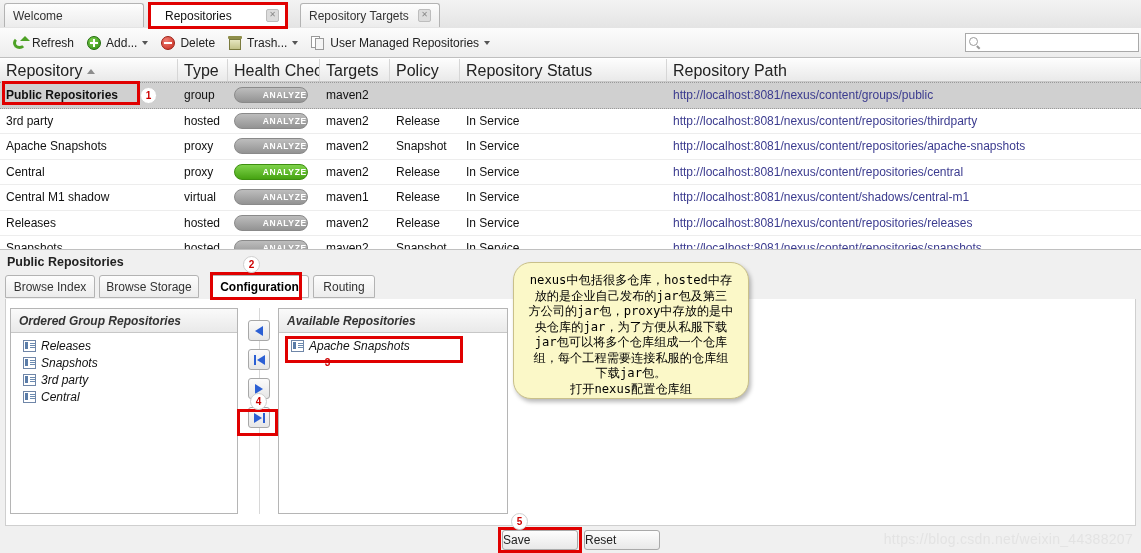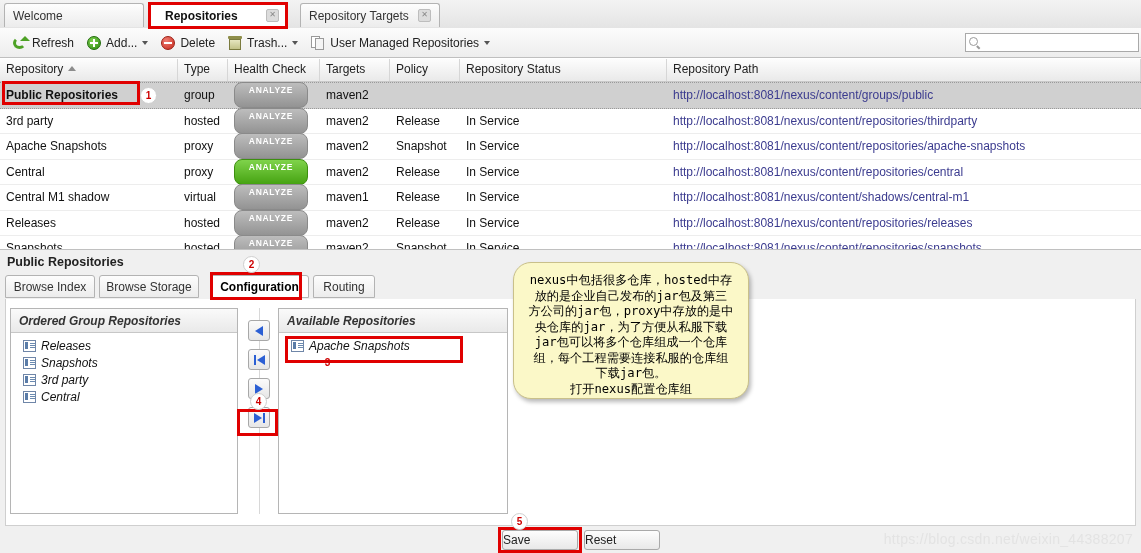--- a/index.html
+++ b/index.html
@@ -28,21 +28,21 @@
     border-bottom: none;
     border-radius: 3px 3px 0 0;
     box-sizing: border-box;
     display: flex; align-items: center;
     padding: 0 8px;
     color: #333; font-size: 12px;
     white-space: nowrap;
   }
   .tab.active {
     background: #fff;
-    font-weight: bold;
+    font-weight: normal;
     color: #111;
     padding-left: 16px;
   }
   #tab-welcome { left: 4px; width: 140px; }
   #tab-repositories { left: 148px; width: 140px; }
   #tab-repository-targets { left: 300px; width: 140px; }
   .tab-close {
     margin-left: auto;
     width: 11px; height: 11px;
     background: #dcdcdc;
@@ -97,21 +97,21 @@
   .grid {
     position: absolute; left: 0; top: 59px; width: 1141px; height: 190px;
     background: #fff;
     overflow: hidden;
     border-bottom: 1px solid #c0c0c0;
   }
   .grid-head {
     display: flex; height: 22px;
     background: linear-gradient(#fdfdfd, #e9e9e9);
     border-bottom: 1px solid #c9c9c9;
-    font-size: 12px; color: #222;
+    font-size: 16px; color: #222;
   }
   .grid-head .cell {
     border-right: 1px solid #d6d6d6;
     padding: 3px 0 0 6px;
     box-sizing: border-box;
     white-space: nowrap; overflow: hidden;
     position: relative;
   }
   .sort-arrow {
     display: inline-block; margin-left: 5px;
@@ -139,23 +139,23 @@
   .c-repo  { width: 178px; }
   .c-type  { width: 50px; }
   .c-hc    { width: 92px; }
   .c-fmt   { width: 70px; }
   .c-pol   { width: 70px; }
   .c-stat  { width: 207px; }
   .c-path  { width: 474px; }
   .path-link { color: #3b3b8f; }
   .badge-analyze {
     display: inline-block;
-    width: 74px; height: 26px; line-height: 14px;
+    width: 74px; height: 16px; line-height: 14px;
     border-radius: 8px;
-    text-align: center;
+    text-align: right;
     color: #fff; font-size: 8.5px; font-weight: bold;
     letter-spacing: 0.7px;
     background: linear-gradient(#bdbdbd, #939393);
     border: 1px solid #8a8a8a;
     box-sizing: border-box;
   }
   .badge-analyze.green {
     background: linear-gradient(#7fd34b, #46a312);
     border: 1px solid #3d8f10;
   }

